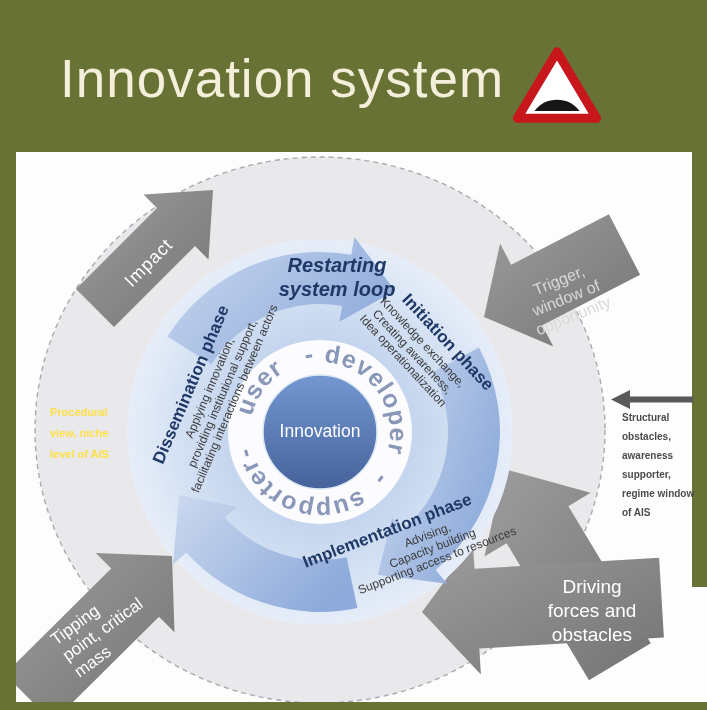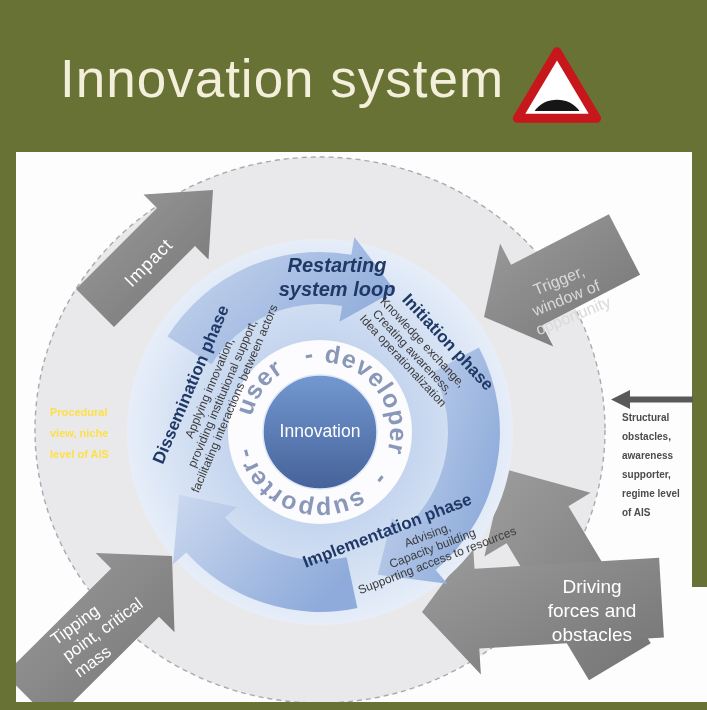--- a/index.html
+++ b/index.html
@@ -179,17 +179,17 @@
     <div>Procedural</div>
     <div>view, niche</div>
     <div>level of AIS</div>
   </div>
 
   <div class="note note-right">
     <div>Structural</div>
     <div>obstacles,</div>
     <div>awareness</div>
     <div>supporter,</div>
-    <div>regime level</div>
+    <div>regime window</div>
     <div>of  AIS</div>
   </div>
 
 </div>
 
 </body></html>

